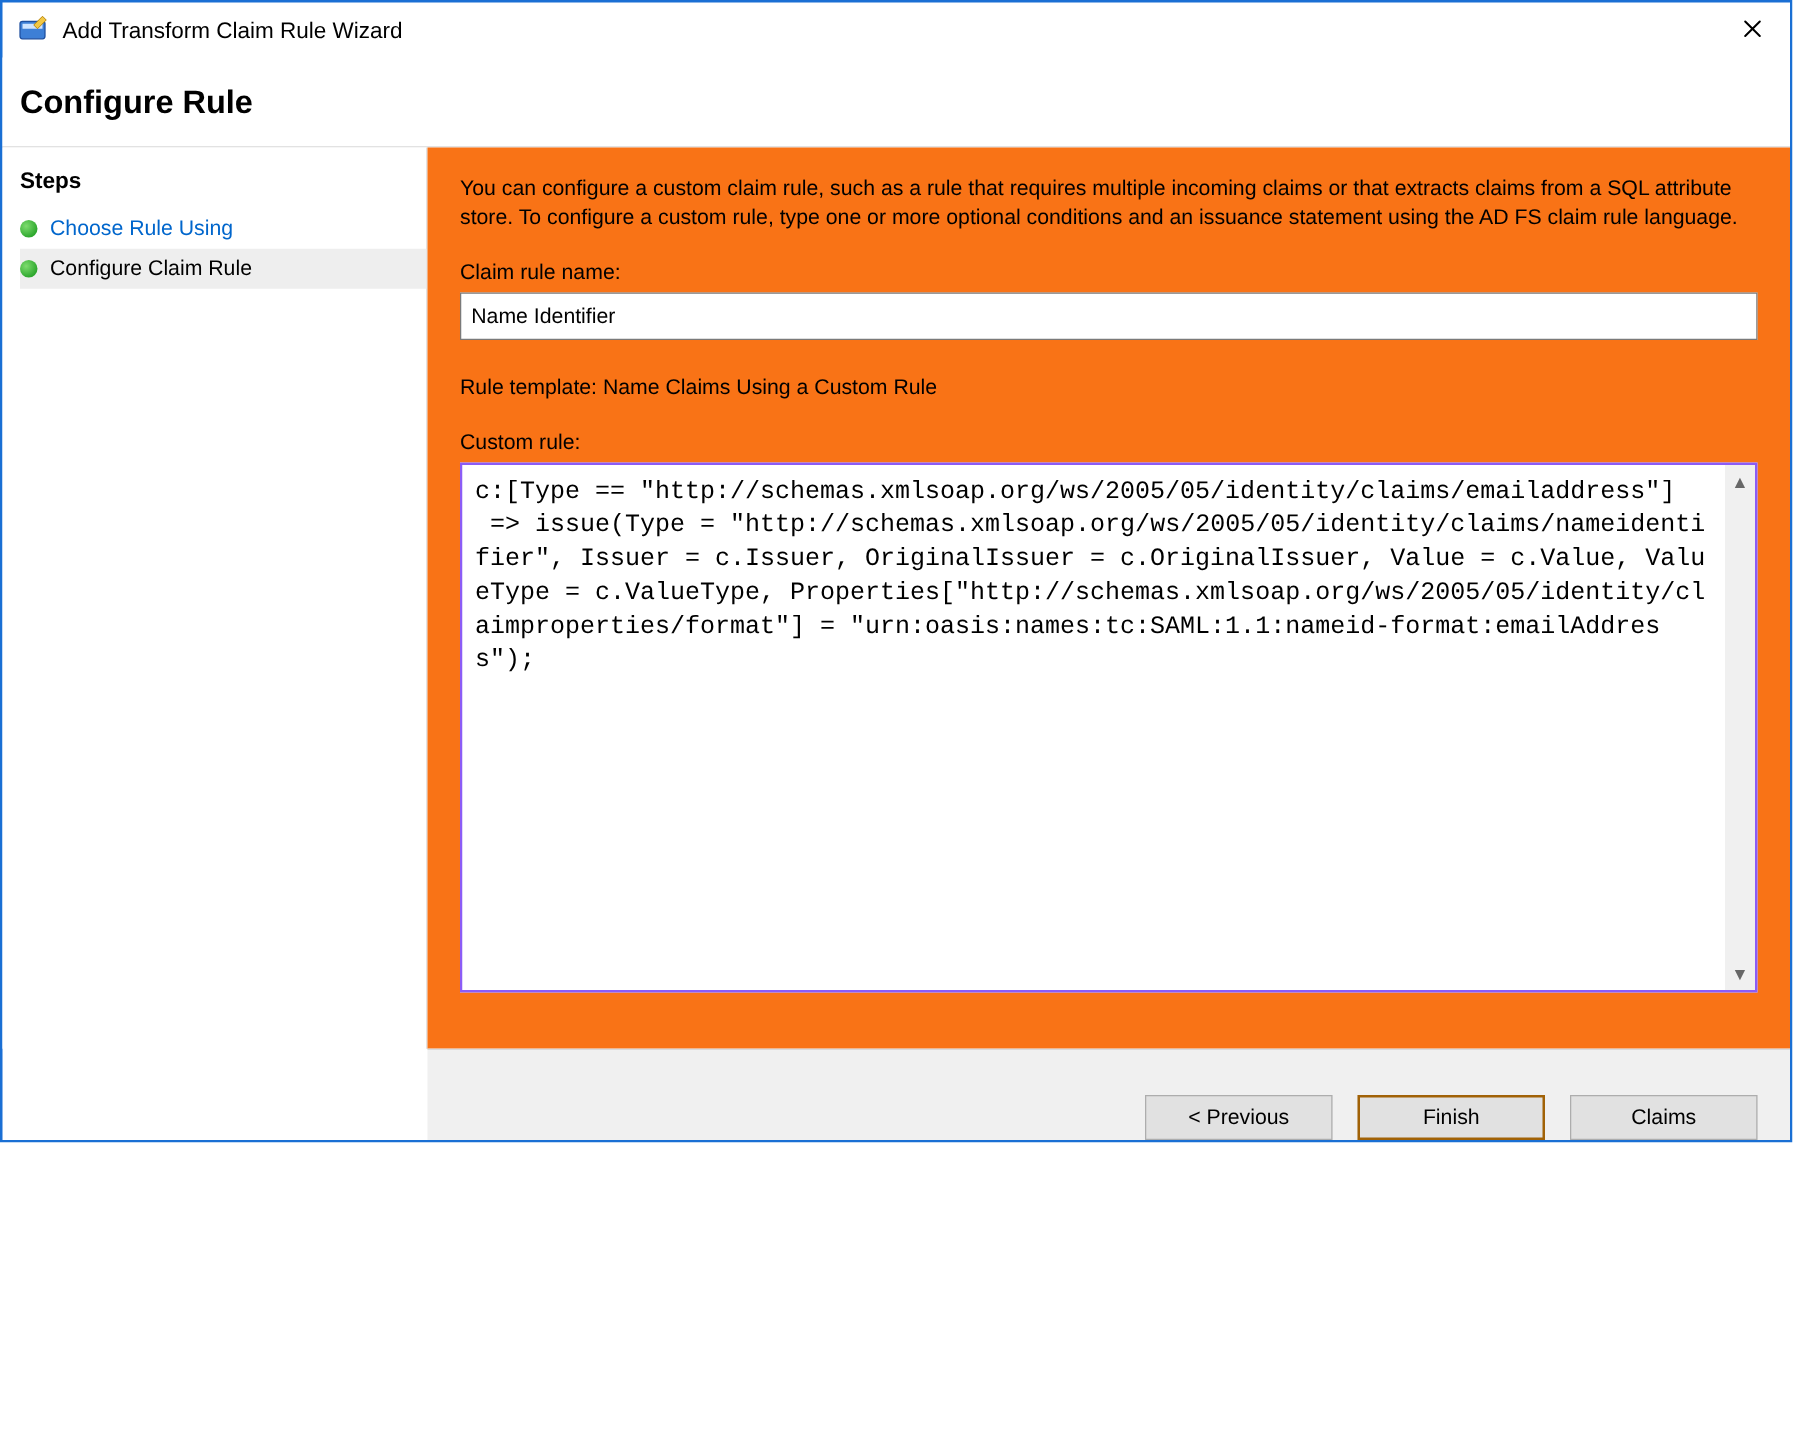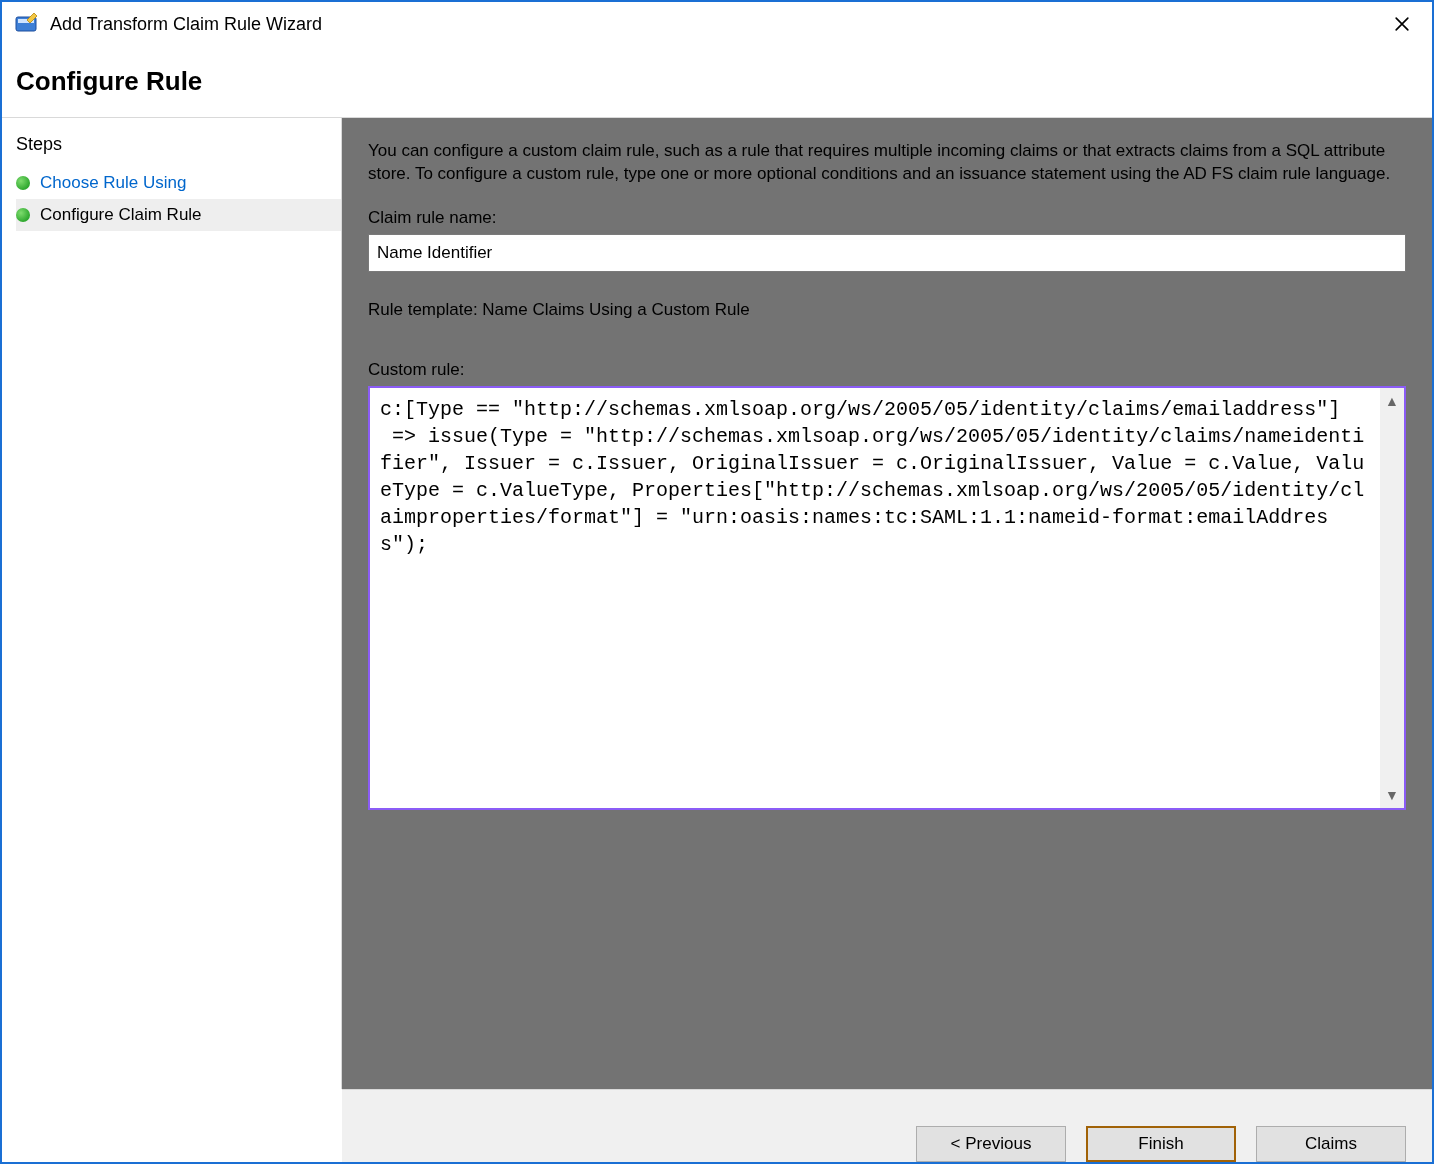--- a/index.html
+++ b/index.html
@@ -5,21 +5,21 @@
   html, body {
     margin: 0;
     padding: 0;
     font-family: "Segoe UI", Tahoma, sans-serif;
     font-size: 15px;
     color: #000;
     background: #fff;
   }
   .window {
     width: 1434px;
-    height: 1164px;
+    height: 914px;
     border: 2px solid #1a6fd4;
     box-sizing: border-box;
     display: flex;
     flex-direction: column;
     background: #fff;
     position: relative;
   }
   
   .titlebar {
     height: 44px;
@@ -74,42 +74,42 @@
   .steps-panel {
     width: 340px;
     background: #fff;
     border-right: 1px solid #d9d9d9;
     padding: 16px 0 0 14px;
     box-sizing: border-box;
   }
   .steps-panel h3 {
     margin: 0 0 12px 0;
     font-size: 18px;
-    font-weight: 400;
+    font-weight: 700;
   }
   .step-item {
     display: flex;
     align-items: center;
     padding: 6px 4px 6px 0;
     cursor: default;
   }
   .step-item .bullet {
     width: 14px; height:14px;
     border-radius: 50%;
     background: radial-gradient(circle at 35% 35%, #7edc6e, #2fa82f 70%);
     margin-right: 10px;
     flex: 0 0 auto;
   }
   .step-item.link span.label { color: #0066cc; }
   .step-item.current { background: #eeeeee; }
   .step-item span.label { font-size: 17px; }
 
   .content-panel {
     flex: 1;
-    background: #737373;
+    background: #f97316;
     padding: 22px 26px 10px 26px;
     box-sizing: border-box;
     overflow: auto;
   }
   .content-panel .intro {
     font-size: 17px;
     line-height: 1.35;
     color: #000;
     margin-bottom: 22px;
   }
@@ -235,21 +235,21 @@
       </div>
 
       <div class="content-panel">
         <div class="intro">You can configure a custom claim rule, such as a rule that requires multiple incoming claims or that extracts claims from a SQL attribute store. To configure a custom rule, type one or more optional conditions and an issuance statement using the AD FS claim rule language.</div>
 
         <div class="field-label">Claim rule name:</div>
         <input type="text" class="text-input" value="Name Identifier" style="">
 
         <div class="template-line">Rule template: Name Claims Using a Custom Rule</div>
 
-        <div class="field-label" style="margin-top:40px;">Custom rule:</div>
+        <div class="field-label" style="margin-top:24px;">Custom rule:</div>
 
         <div class="custom-rule-wrap">
           <textarea class="custom-rule-text" spellcheck="false" style="">c:[Type == "http://schemas.xmlsoap.org/ws/2005/05/identity/claims/emailaddress"]
  =&gt; issue(Type = "http://schemas.xmlsoap.org/ws/2005/05/identity/claims/nameidentifier", Issuer = c.Issuer, OriginalIssuer = c.OriginalIssuer, Value = c.Value, ValueType = c.ValueType, Properties["http://schemas.xmlsoap.org/ws/2005/05/identity/claimproperties/format"] = "urn:oasis:names:tc:SAML:1.1:nameid-format:emailAddress");</textarea>
           <div class="scroll-col">
             <span class="scroll-arrow">▲</span>
             <span class="scroll-arrow">▼</span>
           </div>
         </div>
       </div>

